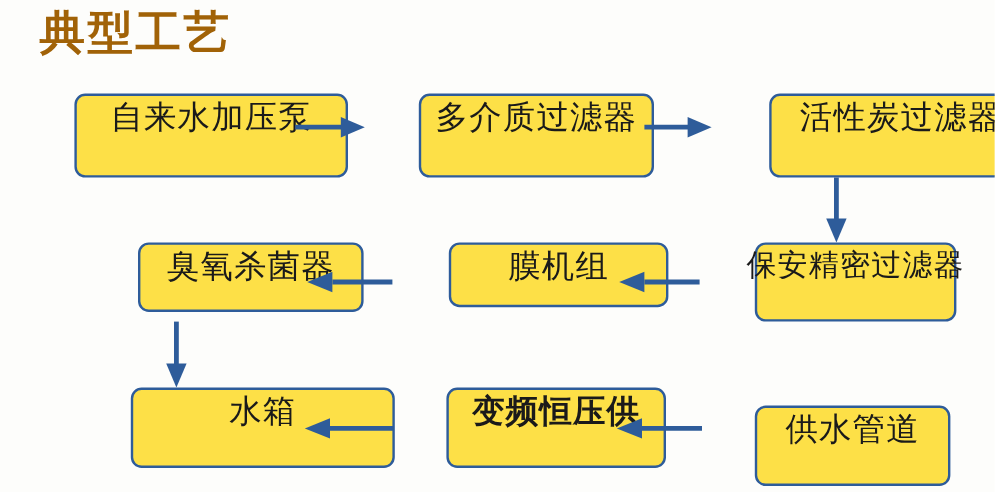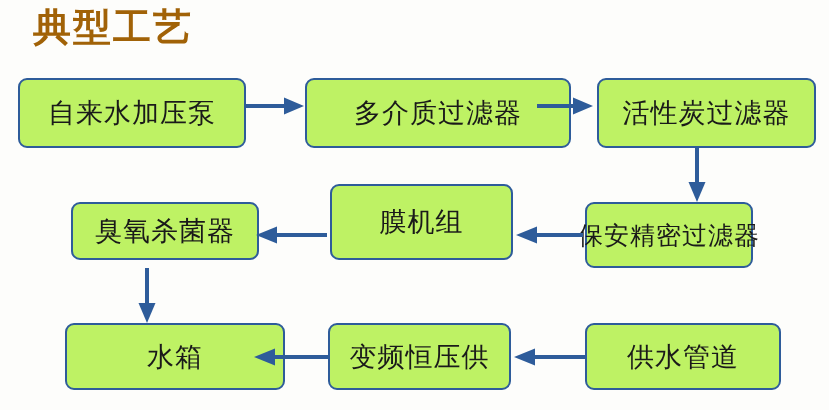--- a/index.html
+++ b/index.html
@@ -24,69 +24,70 @@
     color: #a16207;
     letter-spacing: 2px;
     line-height: 1.15;
     white-space: nowrap;
   }
   .node {
     position: absolute;
     box-sizing: border-box;
     border: 2px solid #2e5c9a;
     border-radius: 9px;
-    background: #bef264;
+    background: #fde047;
     display: flex;
-    align-items: center;
+    align-items: flex-start;
     justify-content: center;
     color: #1a1a1a;
     font-size: 27px;
     letter-spacing: 1px;
     white-space: nowrap;
+    margin-left: 44px;
   }
   .arrow {
     position: absolute;
     overflow: visible;
   }
   .arrow svg { display: block; overflow: visible; }
 </style>
 </head>
 <body>
 
 <div id="canvas">
 
   <div id="title">典型工艺</div>
 
   <div class="node" style="left:18px;  top:78px;  width:228px; height:70px;">
       <span>自来水加压泵</span>
     </div>
-  <div class="node" style="left:305px; top:78px;  width:266px; height:70px;">
+  <div class="node" style="left:305px; top:78px;  width:196px; height:70px;">
       <span>多介质过滤器</span>
     </div>
   <div class="node" style="left:597px; top:78px;  width:219px; height:70px;">
       <span>活性炭过滤器</span>
     </div>
 
   <div class="node" style="left:585px; top:202px; width:168px; height:66px; font-size:25px;">
       <span>保安精密过滤器</span>
     </div>
-  <div class="node" style="left:330px; top:184px; width:183px; height:76px;">
+  <div class="node" style="left:330px; top:202px; width:183px; height:54px;">
       <span>膜机组</span>
     </div>
   <div class="node" style="left:71px;  top:202px; width:188px; height:58px;">
       <span>臭氧杀菌器</span>
     </div>
 
   <div class="node" style="left:65px;  top:323px; width:220px; height:67px;">
       <span>水箱</span>
     </div>
-  <div class="node" style="left:328px; top:323px; width:183px; height:67px;">
+  <div class="node" style="left:328px; top:323px; width:183px; height:67px;font-weight:bold;">
       <span>变频恒压供</span>
     </div>
-  <div class="node" style="left:585px; top:323px; width:196px; height:67px;">
+  <div class="node" style="left:585px; top:338px; width:163px; height:67px;">
       <span>供水管道</span>
     </div>
 
   <div class="arrow" style="left:246px; top:96px; width:60px; height:20px;">
     <svg width="60" height="20" viewBox="0 0 60 20">
       <line x1="0" y1="10" x2="44" y2="10" stroke="#2e5c9a" stroke-width="4"></line>
       <polygon points="58,10 38,1.5 38,18.5" fill="#2e5c9a"></polygon>
     </svg>
   </div>
 

